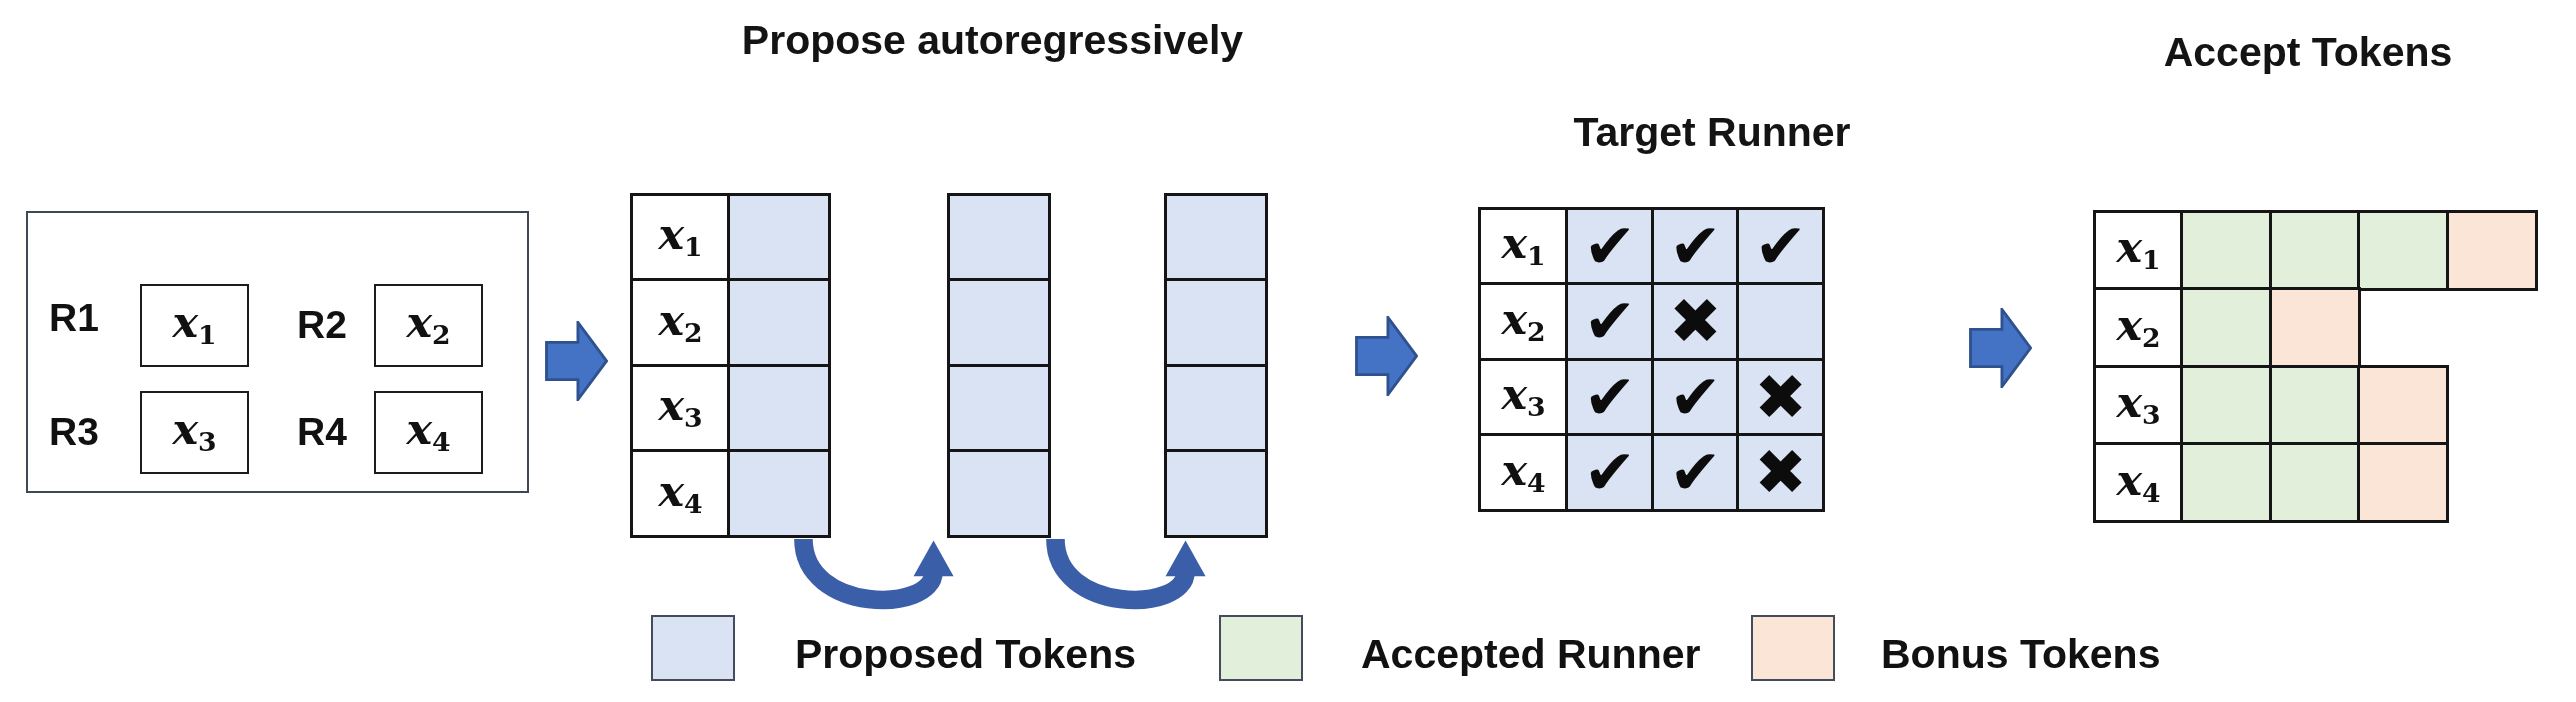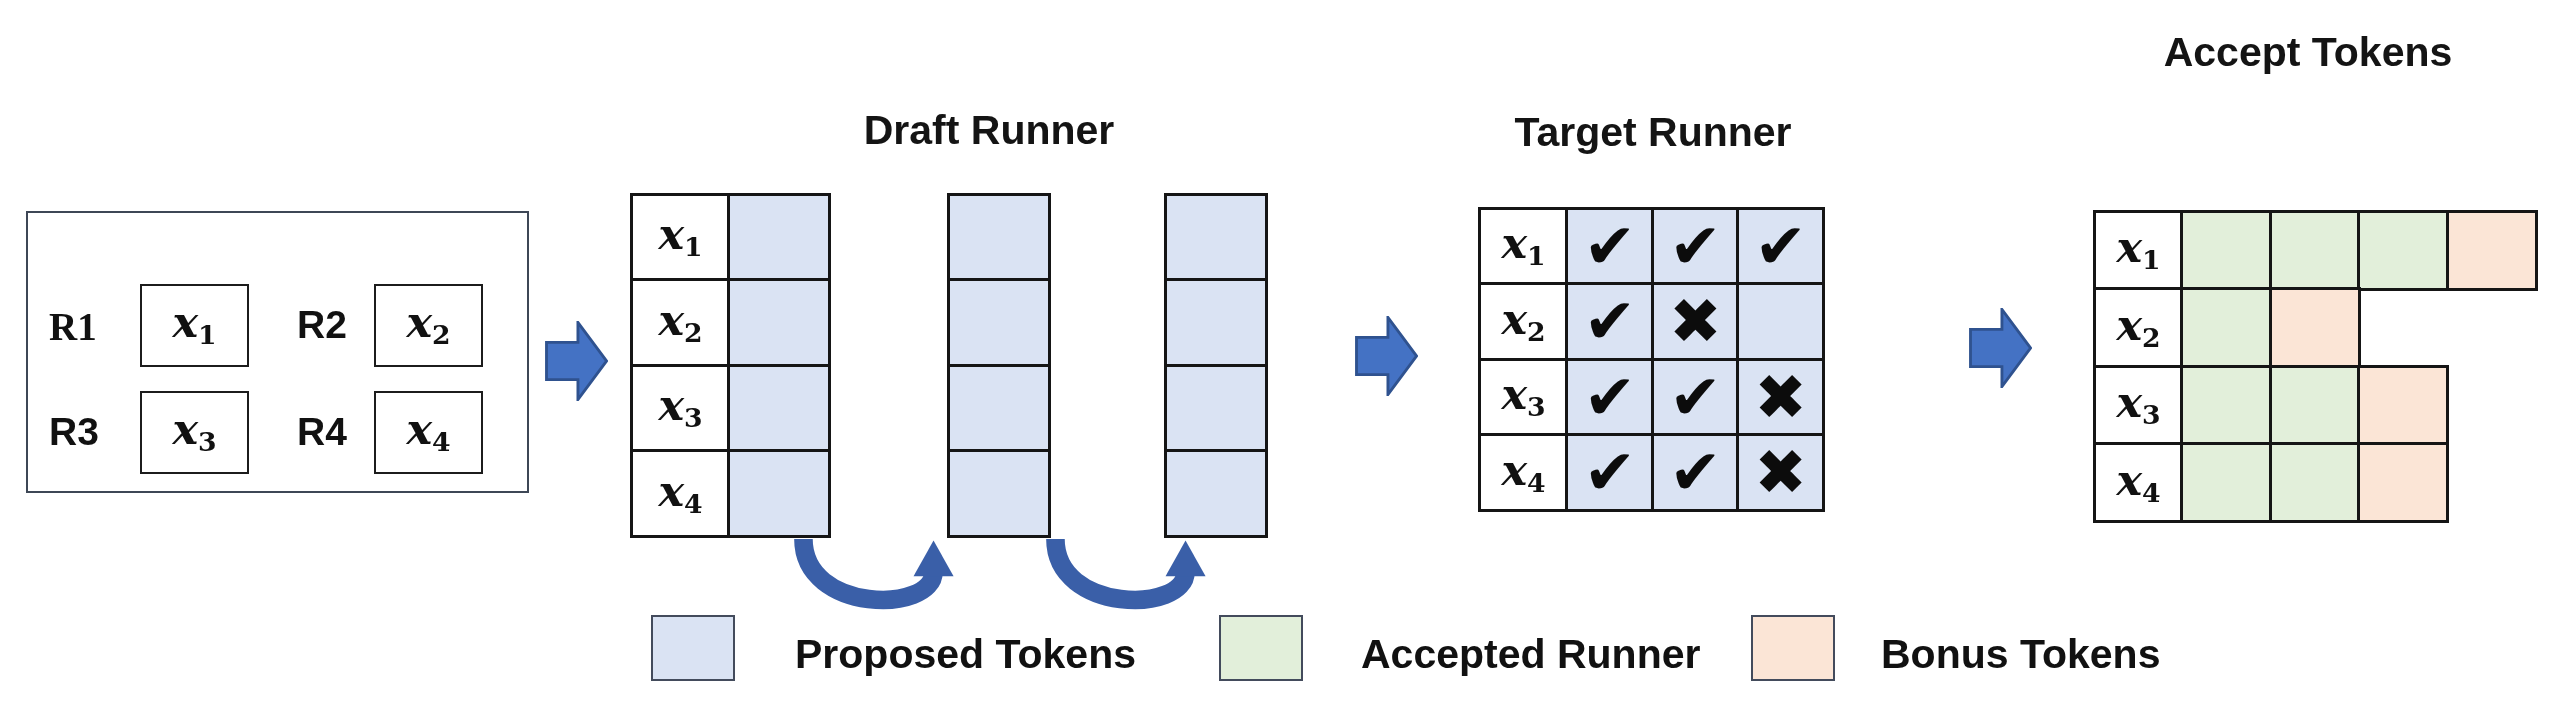--- a/index.html
+++ b/index.html
@@ -51,27 +51,27 @@
   .sw-proposed{background:#dae3f3;}
   .sw-accepted{background:#e2efda;}
   .sw-bonus{background:#fbe5d6;}
   .legend-label{font-size:41px;font-weight:600;white-space:nowrap;}
 </style>
 </head>
 <body>
 
 <div class="canvas">
 
-  <div class="abs heading" style="left:775px;top:109px;width:428px;">Draft Runner</div>
-  <div class="abs heading" style="left:1439px;top:111px;width:428px;">Target Runner</div>
+  <div class="abs heading" style="left:707px;top:18.6px;width:571px;">Propose autoregressively</div>
+  <div class="abs heading" style="left:1498px;top:111px;width:428px;">Target Runner</div>
   <div class="abs heading" style="left:2094px;top:31px;width:428px;">Accept Tokens</div>
 
   <div class="abs pool-box"></div>
 
-  <div class="abs req-id" style="left:49px;top:304px;font-family:Liberation Serif, serif;">R1</div>
+  <div class="abs req-id" style="left:49px;top:296px;">R1</div>
   <div class="abs tok-box" style="left:140px;top:284px;">
     <span class="math"><i>x</i><sub>1</sub></span>
   </div>
   <div class="abs req-id" style="left:297px;top:303px;text-align:center;">R2</div>
   <div class="abs tok-box" style="left:374px;top:284px;">
     <span class="math"><i>x</i><sub>2</sub></span>
   </div>
   <div class="abs req-id" style="left:49px;top:410px;">R3</div>
   <div class="abs tok-box" style="left:140px;top:391px;">
     <span class="math"><i>x</i><sub>3</sub></span>

